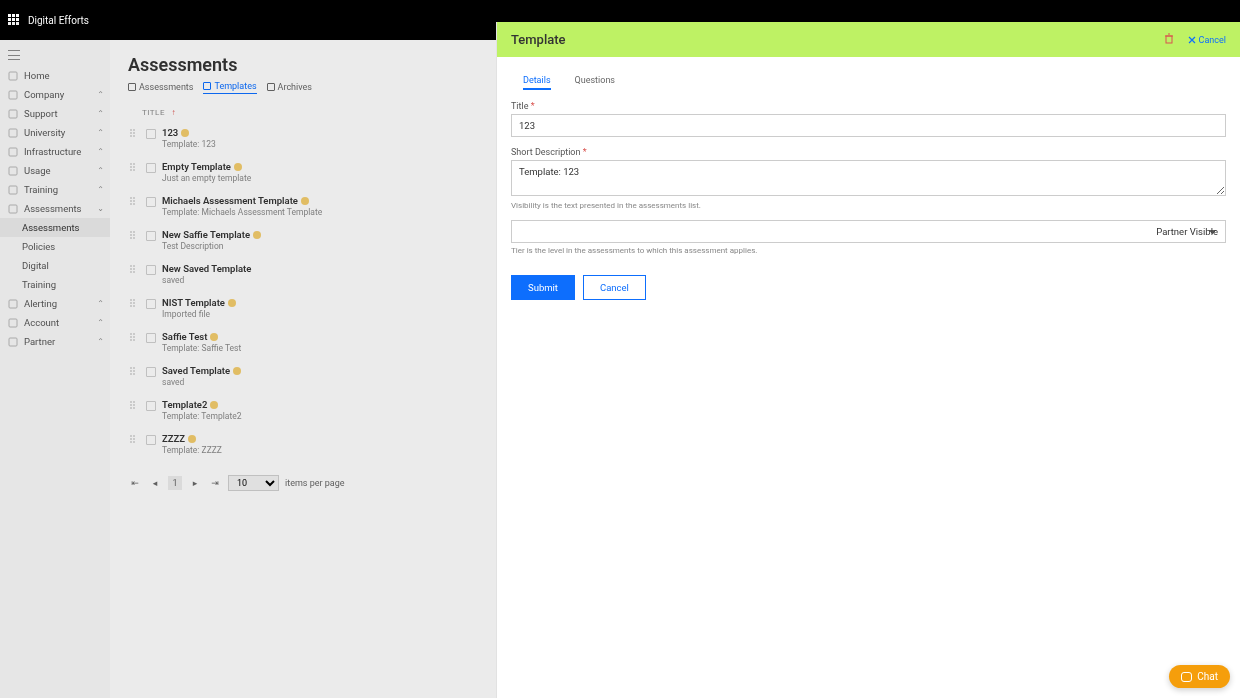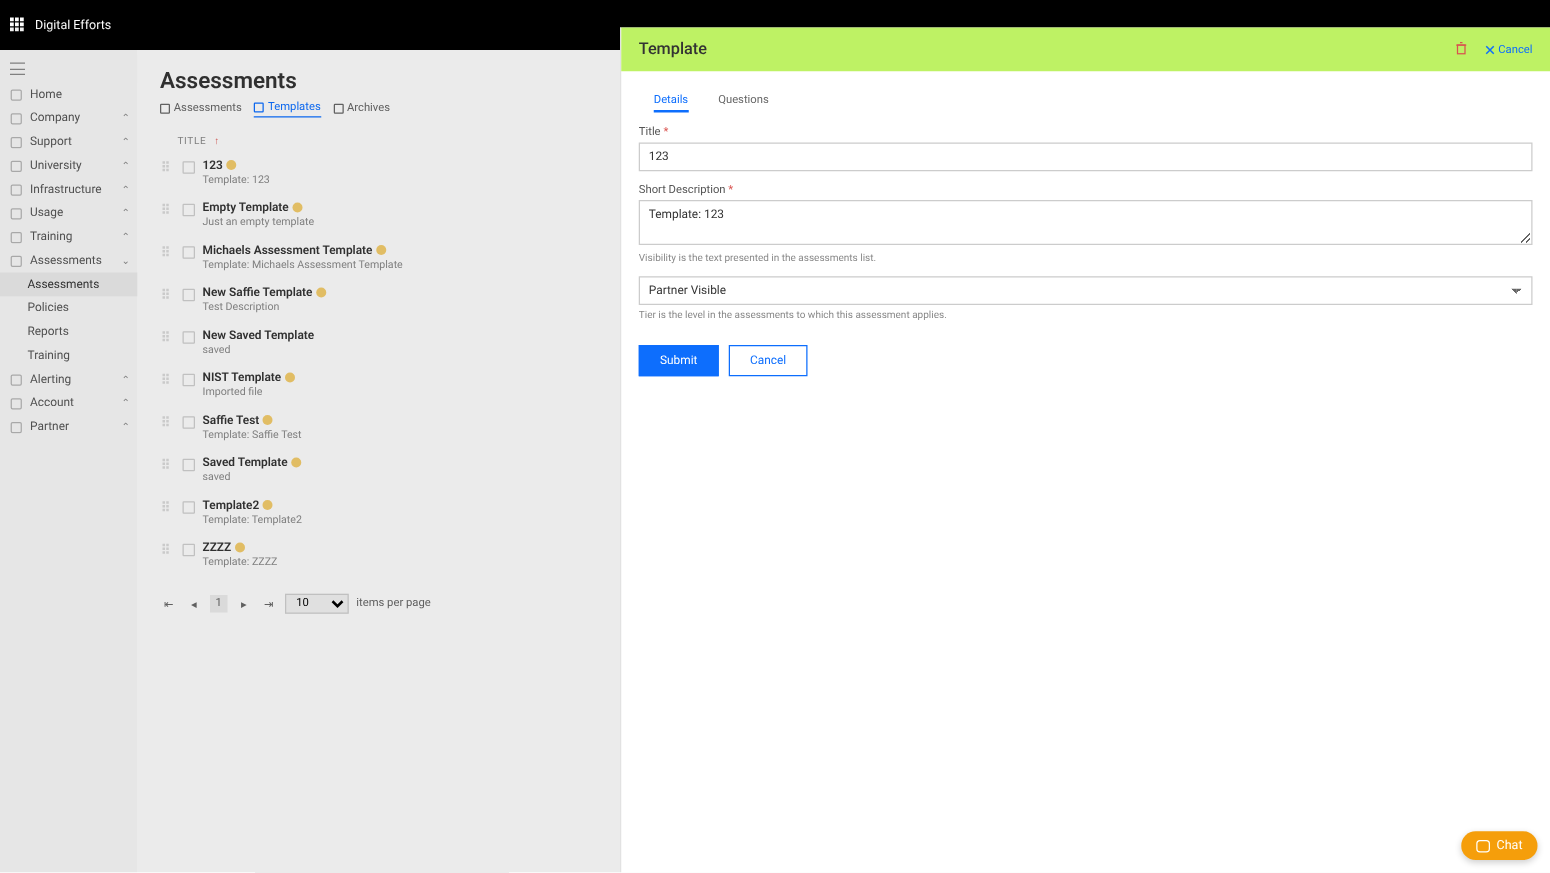--- a/index.html
+++ b/index.html
@@ -63,21 +63,21 @@
 .panel-tabs .ptab.active { color: #0d6efd; border-bottom: 2px solid #0d6efd; }
 
 .form-group { margin-top: 10px; }
 .form-group label { font-size: 9px; color: #555; display: block; margin-bottom: 3px; }
 .form-group .req { color: #d9534f; }
 .form-group input[type=text], .form-group textarea, .form-group select {
   width: 100%; border: 1px solid #ccc; padding: 5px 7px; font-size: 9.5px; color: #333; background: #fff;
 }
 .form-group textarea { height: 36px; resize: vertical; }
 .form-group .hint { font-size: 8px; color: #888; margin-top: 3px; }
-.form-group select { appearance: none; background-image: linear-gradient(45deg, transparent 50%, #666 50%), linear-gradient(135deg, #666 50%, transparent 50%); background-position: calc(100% - 12px) 50%, calc(100% - 8px) 50%; background-size: 4px 4px, 4px 4px; background-repeat: no-repeat; }
+.form-group select { appearance: none; background-image: linear-gradient(45deg, transparent 50%, #666 50%), linear-gradient(135deg, #666 50%, transparent 50%); background-position: calc(100% - 12px) 50%, calc(100% - 8px) 50%; background-size: 4px 4px, 4px 4px; background-repeat: no-repeat; text-align: right; }
 
 .form-actions { display: flex; gap: 8px; margin-top: 20px; }
 .btn { font-size: 9.5px; padding: 6px 16px; cursor: pointer; border: 1px solid; }
 .btn-primary { background: #0d6efd; color: #fff; border-color: #0d6efd; }
 .btn-secondary { background: #fff; color: #0d6efd; border-color: #0d6efd; }
 
 .chat-pill { position: absolute; right: 10px; bottom: 10px; background: #f59e0b; color: #fff; border-radius: 16px; padding: 6px 12px; font-size: 10px; display: flex; align-items: center; gap: 5px; cursor: pointer; box-shadow: 0 2px 6px rgba(0,0,0,0.2); }
 .chat-pill .bubble { width: 11px; height: 10px; border: 1.5px solid #fff; border-radius: 3px; position: relative; }
 </style>
 </head>
@@ -159,21 +159,21 @@
         </div>
         <div class="side-item">
           <span class="s-icon"><svg width="10" height="10" viewBox="0 0 10 10" fill="none" stroke="#888" stroke-width="1">
               <rect x="1" y="1" width="8" height="8" rx="1"></rect>
             </svg></span>
           <span>Assessments</span>
           <span class="chev">⌄</span>
         </div>
         <div class="side-item side-sub active">Assessments</div>
         <div class="side-item side-sub">Policies</div>
-        <div class="side-item side-sub">Reports</div>
+        <div class="side-item side-sub">Digital</div>
         <div class="side-item side-sub">Training</div>
         <div class="side-item">
           <span class="s-icon"><svg width="10" height="10" viewBox="0 0 10 10" fill="none" stroke="#888" stroke-width="1">
               <rect x="1" y="1" width="8" height="8" rx="1"></rect>
             </svg></span>
           <span>Alerting</span>
           <span class="chev">⌃</span>
         </div>
         <div class="side-item">
           <span class="s-icon"><svg width="10" height="10" viewBox="0 0 10 10" fill="none" stroke="#888" stroke-width="1">

